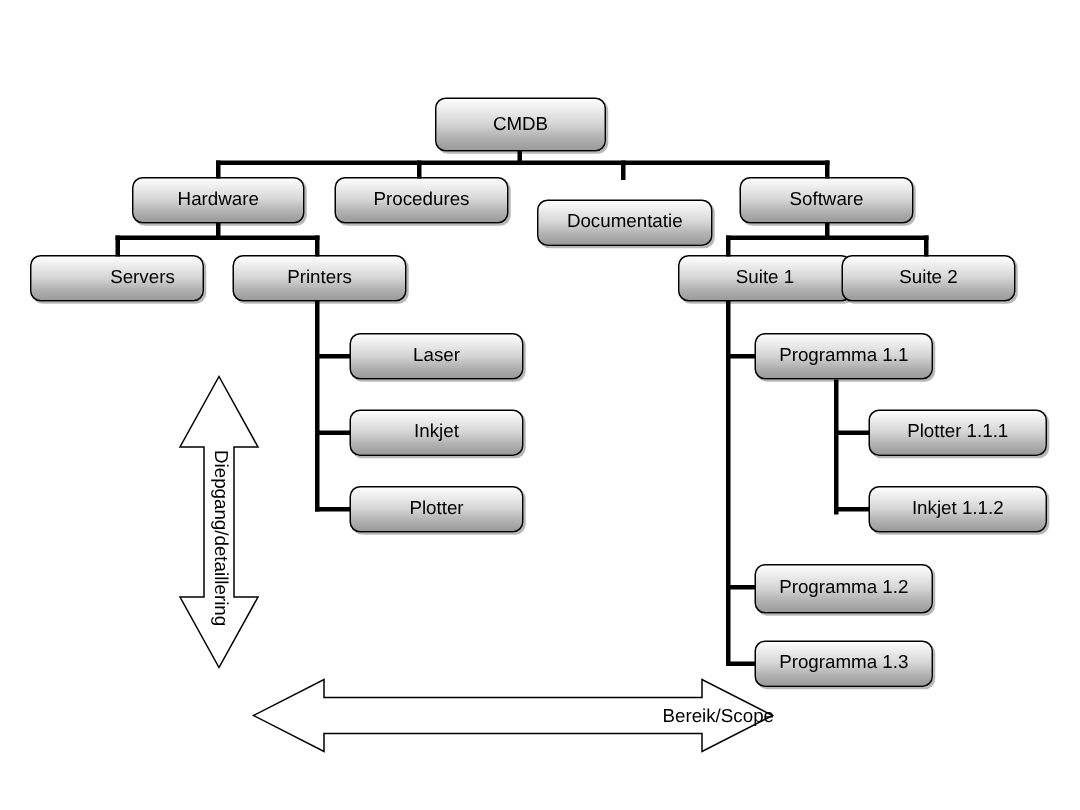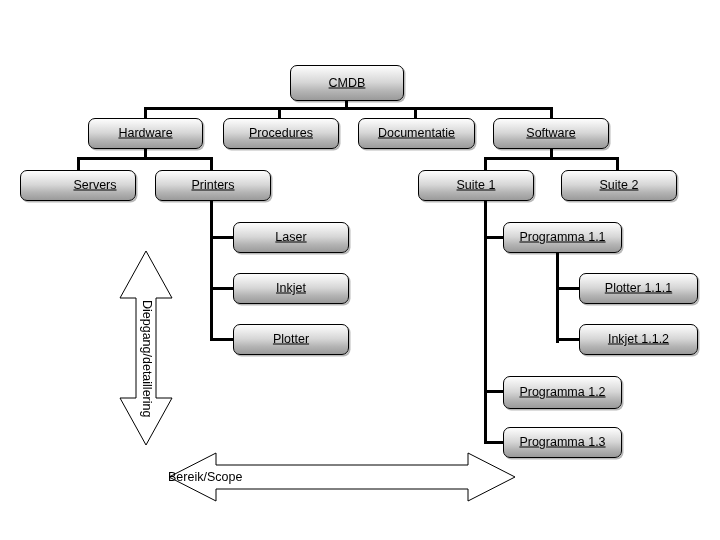--- a/index.html
+++ b/index.html
@@ -28,21 +28,20 @@
     background: linear-gradient(to bottom, #fdfdfd 0%, #f2f2f2 14%, #d6d6d6 48%, #b4b4b4 74%, #9a9a9a 100%);
     display: flex;
     align-items: center;
     justify-content: center;
     color: #000000;
     font-size: 12.5px;
     line-height: 1;
     white-space: nowrap;
     z-index: 5;
     box-shadow: 1.5px 1.5px 0 rgba(0,0,0,0.28);
-    text-decoration: underline;
   }
   .node-label {
     display: block;
     transform: translateY(-0.5px);
   }
 
   
   .conn {
     position: absolute;
     background: #000000;
@@ -116,34 +115,34 @@
   <div class="node" style="left:290px; top:65px; width:114px; height:36px;">
     <span class="node-label">CMDB</span>
   </div>
 
   <div class="node" style="left:88px; top:118px; width:115px; height:31px;">
     <span class="node-label">Hardware</span>
   </div>
   <div class="node" style="left:223px; top:118px; width:116px; height:31px;">
     <span class="node-label">Procedures</span>
   </div>
-  <div class="node" style="left:358px; top:118px; width:117px; height:31px;">
+  <div class="node" style="left:358px; top:133px; width:117px; height:31px;">
     <span class="node-label">Documentatie</span>
   </div>
   <div class="node" style="left:493px; top:118px; width:116px; height:31px;">
     <span class="node-label">Software</span>
   </div>
 
   <div class="node" style="left:20px; top:170px; width:116px; height:31px;padding-left:34px;">
     <span class="node-label">Servers</span>
   </div>
   <div class="node" style="left:155px; top:170px; width:116px; height:31px;">
     <span class="node-label">Printers</span>
   </div>
-  <div class="node" style="left:418px; top:170px; width:116px; height:31px;">
+  <div class="node" style="left:452px; top:170px; width:116px; height:31px;">
     <span class="node-label">Suite 1</span>
   </div>
   <div class="node" style="left:561px; top:170px; width:116px; height:31px;align-items:center;">
     <span class="node-label">Suite 2</span>
   </div>
 
   <div class="node" style="left:233px; top:222px; width:116px; height:31px;">
     <span class="node-label">Laser</span>
   </div>
   <div class="node" style="left:233px; top:273px; width:116px; height:31px;">
@@ -174,16 +173,16 @@
     <svg width="56" height="196" viewBox="0 0 56 196" xmlns="http://www.w3.org/2000/svg">
       <polygon class="arrow-poly" points="28,1 54,48 38,48 38,148 54,148 28,195 2,148 18,148 18,48 2,48"></polygon>
     </svg>
     <span class="arrow-text vertical" style="left:35px; top:50px;">Diepgang/detaillering</span>
   </div>
 
   <div class="arrow-wrap" style="left:168px; top:452px; width:348px; height:50px;">
     <svg width="348" height="50" viewBox="0 0 348 50" xmlns="http://www.w3.org/2000/svg">
       <polygon class="arrow-poly" points="1,25 48,1 48,13 300,13 300,1 347,25 300,49 300,37 48,37 48,49"></polygon>
     </svg>
-    <span class="arrow-text" style="left:0; top:19px; width:348px; text-align:left;">Bereik/Scope</span>
+    <span class="arrow-text" style="left:0; top:19px; width:348px; text-align:right;">Bereik/Scope</span>
   </div>
 
 </div>
 
 </body></html>

